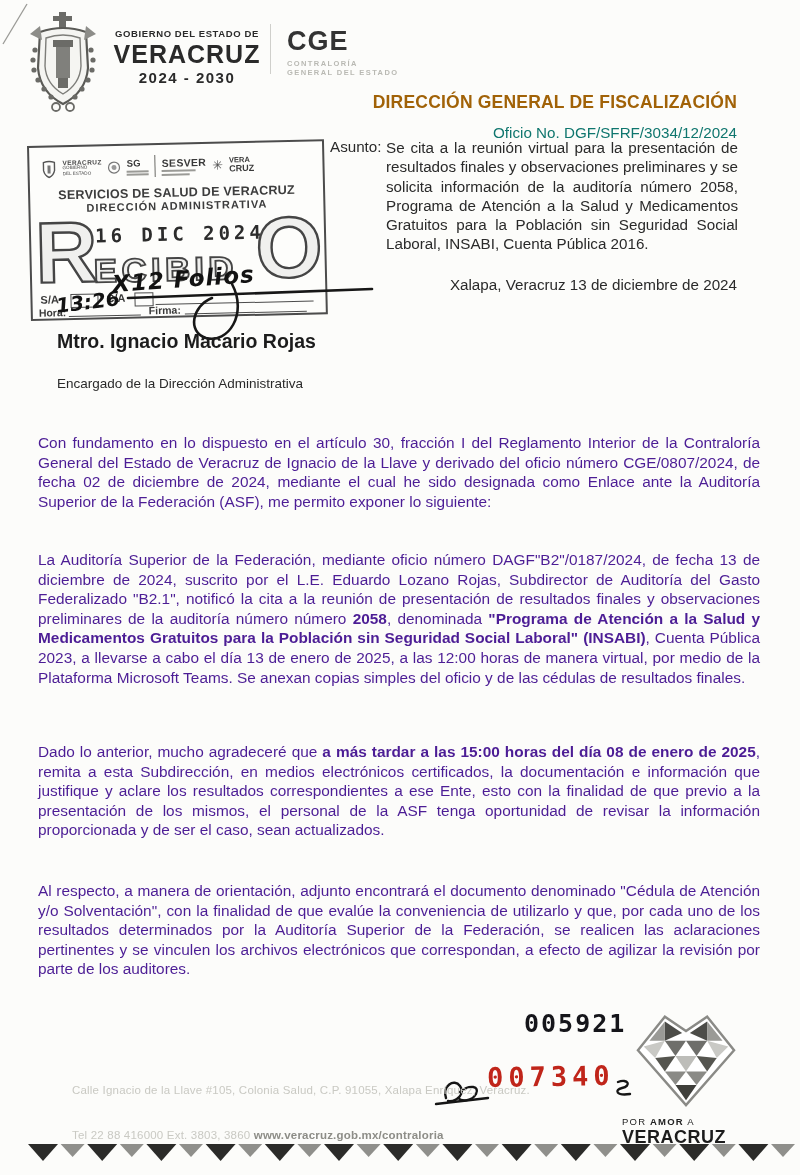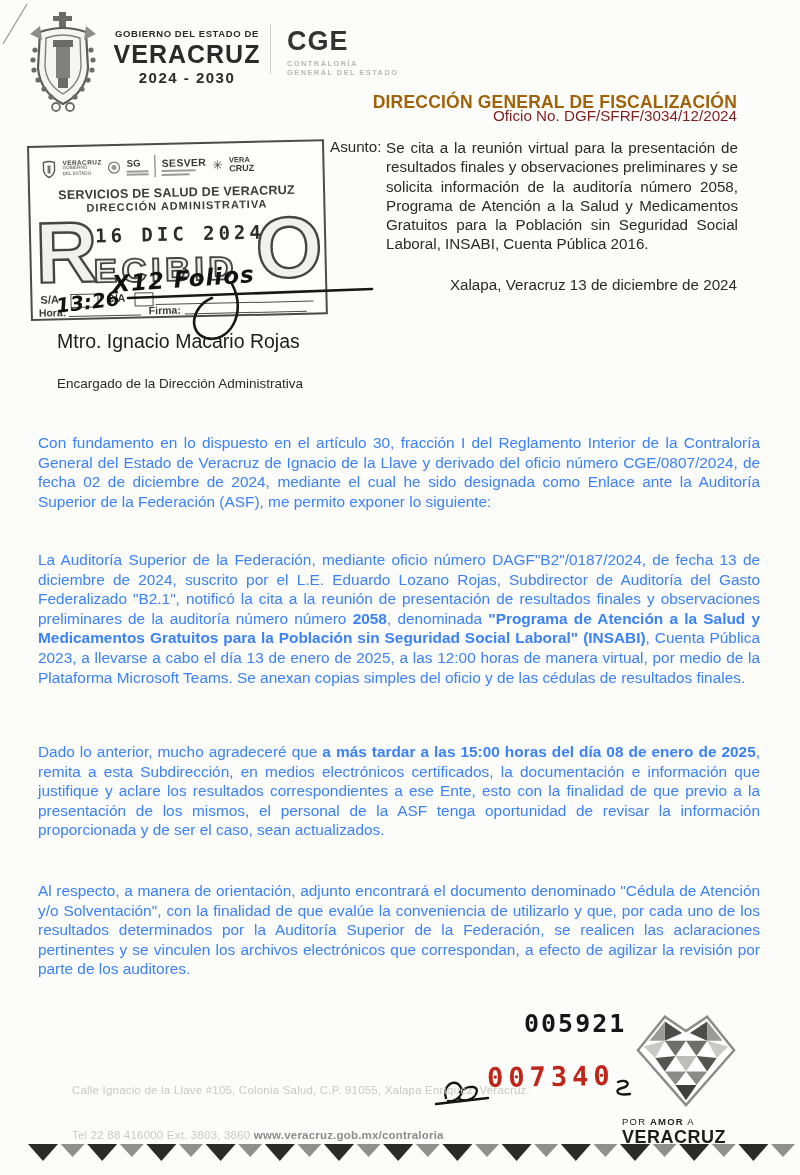--- a/index.html
+++ b/index.html
@@ -14,21 +14,21 @@
   .gov-name{font-size:25px;font-weight:700;letter-spacing:1px;margin-top:1px;}
   .gov-period{font-size:15px;font-weight:700;letter-spacing:1.5px;}
   .hdr-divider{left:270px;top:24px;width:1px;height:50px;background:#cfcfcb;}
   .cge{left:287px;top:26px;}
   .cge-big{font-size:27px;font-weight:700;letter-spacing:1px;color:#333;}
   .cge-sub{font-size:7.5px;color:#b9b9b3;letter-spacing:1.4px;line-height:9px;margin-top:2px;font-weight:bold;}
 
   
   .doc-title{right:63px;top:92px;width:480px;font-size:17.5px;font-weight:700;
              letter-spacing:.2px;color:#a16207;text-align:right;}
-  .doc-oficio{right:63px;top:107px;width:480px;font-size:15.2px;text-align:right;color:#7f1d1d;}
+  .doc-oficio{right:63px;top:124px;width:480px;font-size:15.2px;text-align:right;color:#0f766e;}
   .asunto{left:330px;top:138px;width:408px;}
   .asunto-label{position:absolute;left:0;top:0;font-size:15.2px;color:#2a2a2a;}
   .asunto-text{margin-left:56px;width:352px;font-size:15.2px;line-height:19.3px;
                text-align:justify;color:#2a2a2a;}
 
   .date-line{right:63px;top:276px;width:420px;font-size:15.2px;text-align:right;color:#2a2a2a;}
 
   
   .stamp{left:27px;top:146px;width:293px;height:171px;border:2.5px solid #4c4c4c;
          transform:rotate(-1.3deg);transform-origin:top left;color:#3a3a3a;background:rgba(255,255,255,.25);}
@@ -57,23 +57,23 @@
   .s-sa-row{position:absolute;left:8px;top:146px;width:280px;font-size:11px;font-weight:700;}
   .s-box{position:absolute;border:1.5px solid #4c4c4c;height:12px;}
   .s-ul{position:absolute;border-bottom:1.5px solid #4c4c4c;}
   .s-hora-row{position:absolute;left:6px;top:159px;font-size:10.5px;font-weight:700;}
 
   .hw{font-family:"DejaVu Sans",sans-serif;font-style:italic;color:#121212;white-space:nowrap;}
   .hw-folios{left:112px;top:266px;font-size:23px;font-weight:700;transform:rotate(-4deg);letter-spacing:1px;}
   .hw-hora{left:56px;top:290px;font-size:20px;font-weight:700;transform:rotate(-7deg);}
 
   
-  .recipient-name{left:57px;top:330px;font-size:19.5px;font-weight:400;color:#1c1c1c;}
+  .recipient-name{left:57px;top:330px;font-size:19.5px;font-weight:700;color:#1c1c1c;}
   .recipient-role{left:57px;top:375px;font-size:13.5px;line-height:17px;color:#2a2a2a;}
-  .para{left:38px;width:722px;font-size:15.4px;line-height:19.6px;text-align:justify;color:#3b82f6;}
+  .para{left:38px;width:722px;font-size:15.4px;line-height:19.6px;text-align:justify;color:#4c1d95;}
   .p1{top:433px;}.p2{top:550px;}.p3{top:742px;}.p4{top:881px;}
 
   
   .num-black{left:524px;top:1009px;font-family:"DejaVu Sans Mono",monospace;font-size:25px;
              font-weight:700;letter-spacing:2px;color:#15151a;}
   .num-red{left:487px;top:1061px;font-family:"DejaVu Sans Mono",monospace;font-size:27px;
            font-weight:700;letter-spacing:5px;color:#c0251a;transform:rotate(-1deg);}
 
   
   .brand{left:622px;top:1008px;width:145px;text-align:left;}

